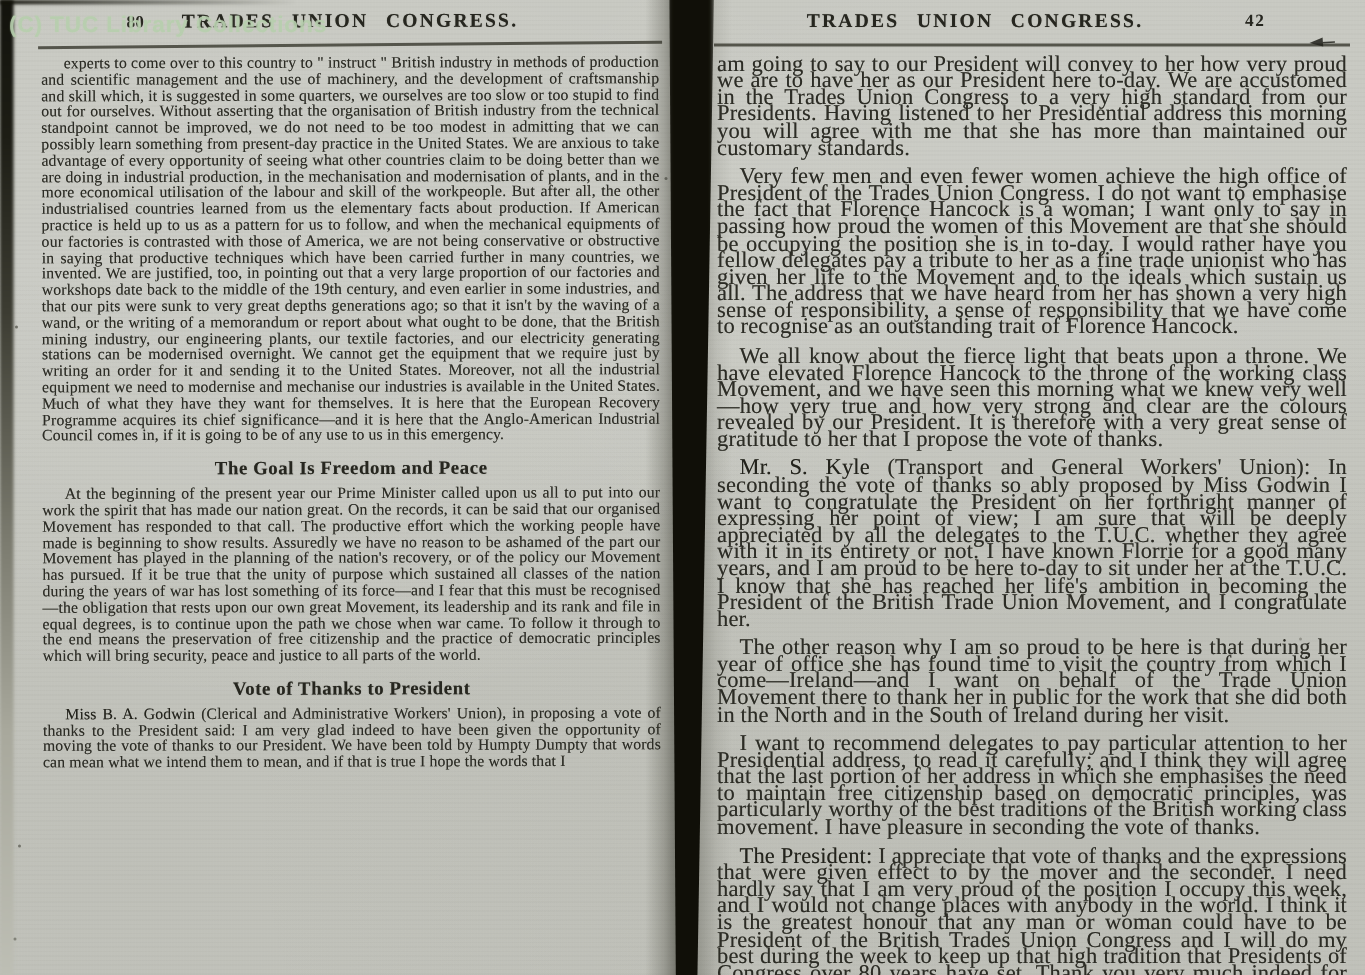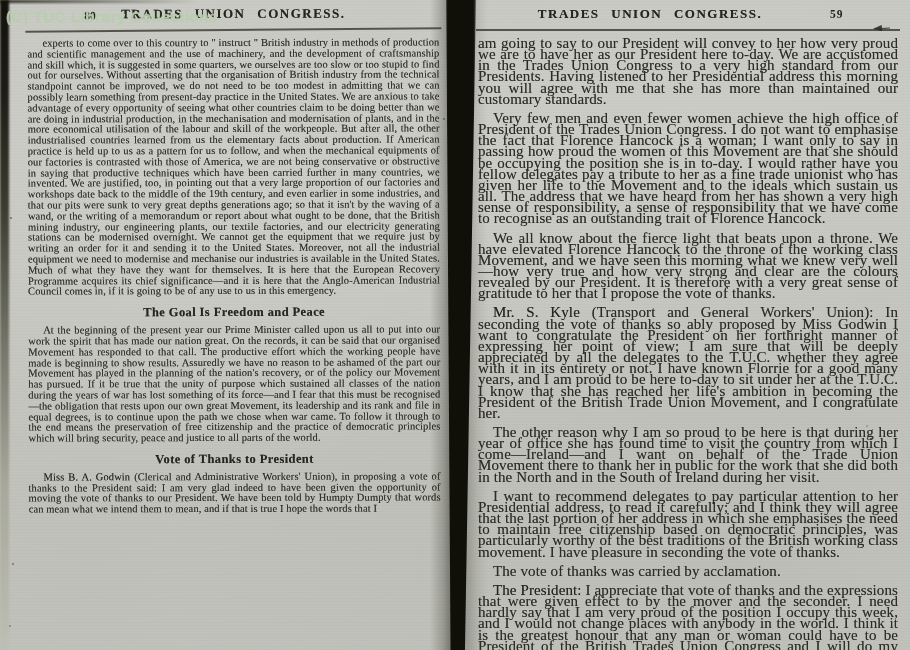--- a/index.html
+++ b/index.html
@@ -112,31 +112,30 @@
       <h3>The Goal Is Freedom and Peace</h3>
       <p><span>At the beginning of the present year our Prime Minister called upon us all to put into our work the spirit that has made our nation great. On the records, it can be said that our organised Movement has responded to that call. The productive effort which the working people have made is beginning to show results. Assuredly we have no reason to be ashamed of the part our Movement has played in the planning of the nation's recovery, or of the policy our Movement has pursued. If it be true that the unity of purpose which sustained all classes of the nation during the years of war has lost something of its force—and I fear that this must be recognised—the obligation that rests upon our own great Movement, its leadership and its rank and file in equal degrees, is to continue upon the path we chose when war came. To follow it through to the end means the preservation of free citizenship and the practice of democratic principles which will bring security, peace and justice to all parts of the world.</span></p>
       <h3>Vote of Thanks to President</h3>
       <p><strong class="lead">Miss B. A. Godwin</strong><span> (Clerical and Administrative Workers' Union), in proposing a vote of thanks to the President said: I am very glad indeed to have been given the opportunity of moving the vote of thanks to our President. We have been told by Humpty Dumpty that words can mean what we intend them to mean, and if that is true I hope the words that I</span></p>
     </div>
   </div>
 
   <div class="page right">
     <div class="page-header">
       <div class="running-title">TRADES UNION CONGRESS.</div>
-      <span class="page-num">59</span>
+      <span class="page-num">42</span>
       <div class="header-rule"></div>
     </div>
     <div class="body-text">
       <p class="no-indent"><span>am going to say to our President will convey to her how very proud we are to have her as our President here to-day. We are accustomed in the Trades Union Congress to a very high standard from our Presidents. Having listened to her Presidential address this morning you will agree with me that she has more than maintained our customary standards.</span></p>
       <p><span>Very few men and even fewer women achieve the high office of President of the Trades Union Congress. I do not want to emphasise the fact that Florence Hancock is a woman; I want only to say in passing how proud the women of this Movement are that she should be occupying the position she is in to-day. I would rather have you fellow delegates pay a tribute to her as a fine trade unionist who has given her life to the Movement and to the ideals which sustain us all. The address that we have heard from her has shown a very high sense of responsibility, a sense of responsibility that we have come to recognise as an outstanding trait of Florence Hancock.</span></p>
       <p><span>We all know about the fierce light that beats upon a throne. We have elevated Florence Hancock to the throne of the working class Movement, and we have seen this morning what we knew very well—how very true and how very strong and clear are the colours revealed by our President. It is therefore with a very great sense of gratitude to her that I propose the vote of thanks.</span></p>
       <p><strong class="lead">Mr. S. Kyle</strong><span> (Transport and General Workers' Union): In seconding the vote of thanks so ably proposed by Miss Godwin I want to congratulate the President on her forthright manner of expressing her point of view; I am sure that will be deeply appreciated by all the delegates to the T.U.C. whether they agree with it in its entirety or not. I have known Florrie for a good many years, and I am proud to be here to-day to sit under her at the T.U.C. I know that she has reached her life's ambition in becoming the President of the British Trade Union Movement, and I congratulate her.</span></p>
       <p><span>The other reason why I am so proud to be here is that during her year of office she has found time to visit the country from which I come—Ireland—and I want on behalf of the Trade Union Movement there to thank her in public for the work that she did both in the North and in the South of Ireland during her visit.</span></p>
       <p><span>I want to recommend delegates to pay particular attention to her Presidential address, to read it carefully; and I think they will agree that the last portion of her address in which she emphasises the need to maintain free citizenship based on democratic principles, was particularly worthy of the best traditions of the British working class movement. I have pleasure in seconding the vote of thanks.</span></p>
-      <p><span>The vote of thanks was carried by acclamation.</span></p>
       <p><strong class="lead">The President:</strong><span> I appreciate that vote of thanks and the expressions that were given effect to by the mover and the seconder. I need hardly say that I am very proud of the position I occupy this week, and I would not change places with anybody in the world. I think it is the greatest honour that any man or woman could have to be President of the British Trades Union Congress and I will do my best during the week to keep up that high tradition that Presidents of Congress over 80 years have set. Thank you very much indeed for your appreciation.</span></p>
     </div>
   </div>
 
   <div class="watermark">(C) TUC Library Collections</div>
 
   <div class="arrow-mark">
     <div class="tri"></div>
     <div class="tail"></div>
   </div>

